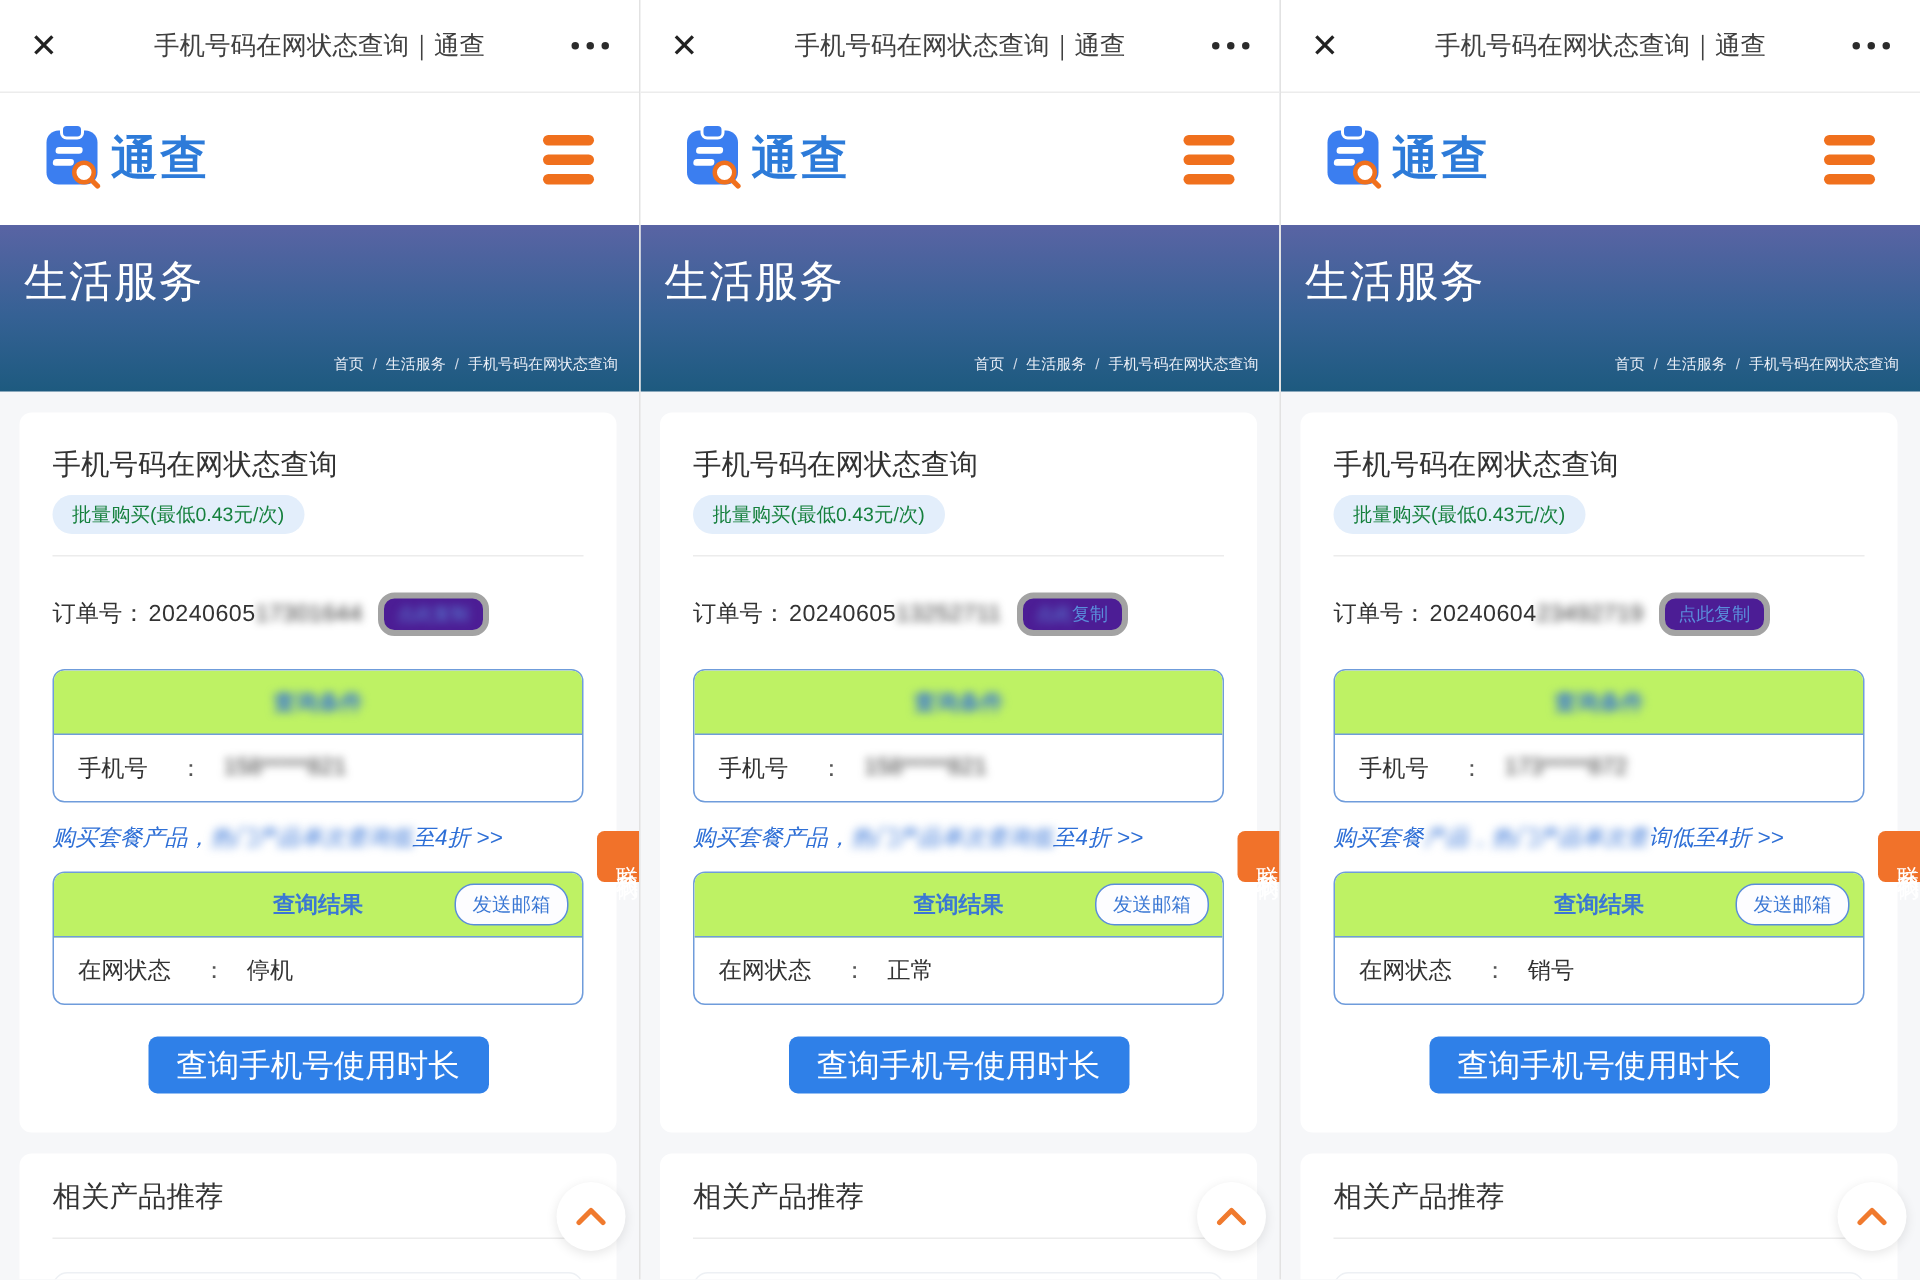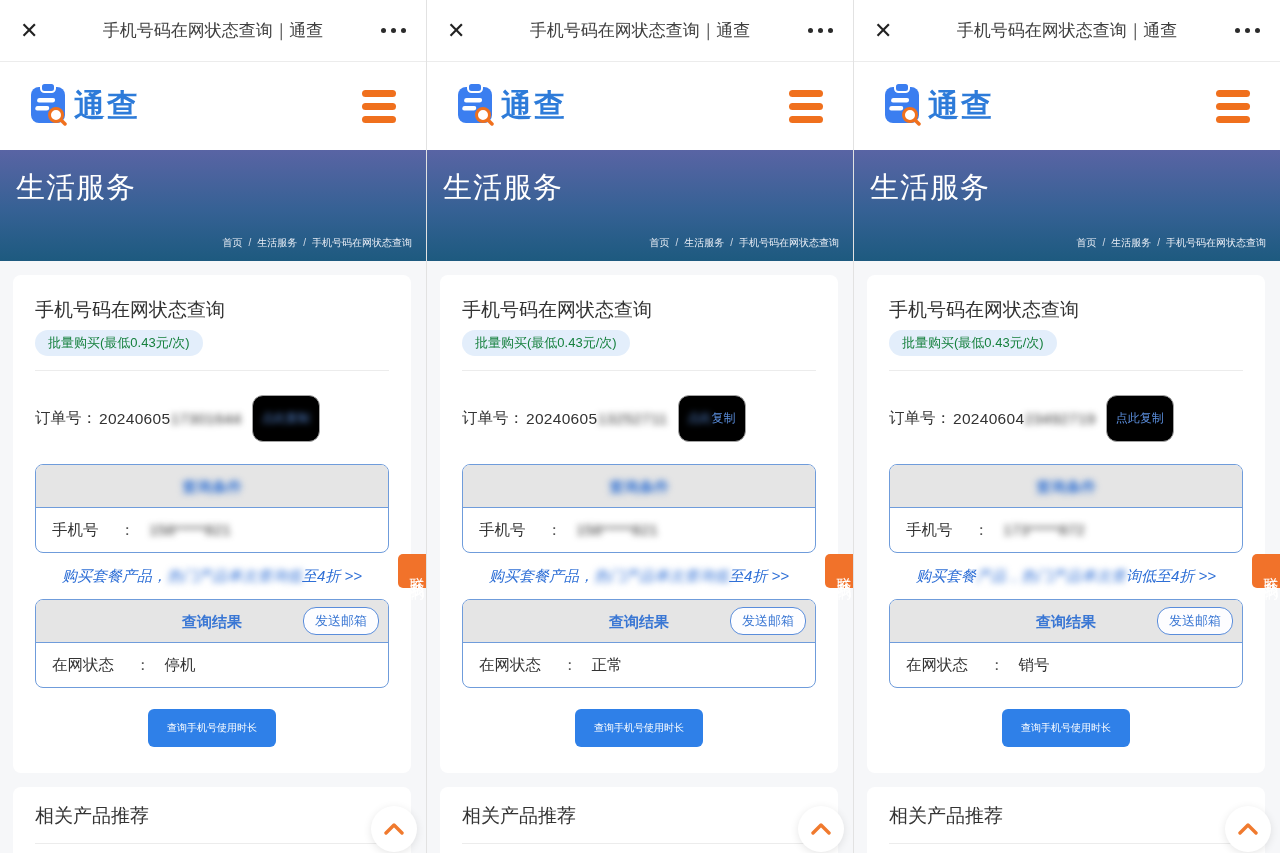--- a/index.html
+++ b/index.html
@@ -36,39 +36,39 @@
   
   .card { background:#fff; border-radius:8px; margin:14px 15px 0 13px; }
   .main-card { padding:22px 22px 26px 22px; }
   .card h2 { font-size:19px; font-weight:500; color:#333; }
   .badge { display:inline-block; margin-top:7px; background:#e3eefb; color:#15803d;
     font-size:13px; padding:4px 13px; border-radius:13px; }
   .card hr { border:none; border-top:1px solid #ececec; margin-top:14px; }
 
   .order-row { margin-top:24px; font-size:15.5px; color:#333; display:flex; align-items:center; }
   .order-num { margin-left:2px; letter-spacing:0.3px; }
-  .copy-pill { margin-left:10px; font-size:12px; color:#5a8ddb; border:1px solid #a3a3a3;
-    border-radius:11px; padding:14px 9px; cursor:pointer; background:#000000; white-space:nowrap; }
+  .copy-pill { margin-left:10px; font-size:12px; color:#5a8ddb; border:4px solid #a3a3a3;
+    border-radius:11px; padding:2px 9px; cursor:pointer; background:#4c1d95; white-space:nowrap; }
 
   .qbox { margin-top:22px; border:1px solid #6f9cdb; border-radius:8px; overflow:hidden; background:#fff; }
-  .qbox-head { position:relative; height:43px; line-height:43px; background:#e5e5e5;
+  .qbox-head { position:relative; height:43px; line-height:43px; background:#bef264;
     border-bottom:1px solid #6f9cdb; text-align:center; color:#3a77d4; font-weight:bold; font-size:15px; }
   .qbox-row { height:44px; display:flex; align-items:center; padding:0 16px; font-size:15.5px; color:#333; }
   .colon { margin:0 14px 0 21px; color:#555; }
   .email-pill { position:absolute; right:9px; top:7px; line-height:normal; font-weight:normal;
     font-size:13px; color:#3a77d4; border:1px solid #5a8ddb; border-radius:13px;
     padding:4px 11px; background:#fdfdff; cursor:pointer; }
   .result-box { margin-top:13px; }
 
-  .promo { margin-top:14px; font-size:15px; font-style:italic; color:#2e6fd6; cursor:pointer;margin-left:27px; }
+  .promo { margin-top:14px; font-size:15px; font-style:italic; color:#2e6fd6; cursor:pointer; }
 
   .blurred { filter:blur(3px); }
 
   .cta { display:block; margin:21px auto 0 auto; height:38px; padding:0 19px;
-    background:#2f80e8; color:#fff; font-size:10px; border:none; border-radius:6px;
+    background:#2f80e8; color:#fff; font-size:21px; border:none; border-radius:6px;
     cursor:pointer; font-family:inherit; }
 
   
   .contact-tab { position:absolute; right:0; top:554px; width:28px; background:#f1722a;
     color:#fff; border-radius:5px 0 0 5px; writing-mode:vertical-rl; text-orientation:upright;
     font-size:15px; letter-spacing:3px; padding:11px 0; text-align:center; cursor:pointer; z-index:5; }
 
   
   .related-card { position:relative; padding:16px 22px 40px 22px; height:120px; }
   .top-circle { position:absolute; right:-6px; top:19px; width:46px; height:46px; border-radius:50%;

